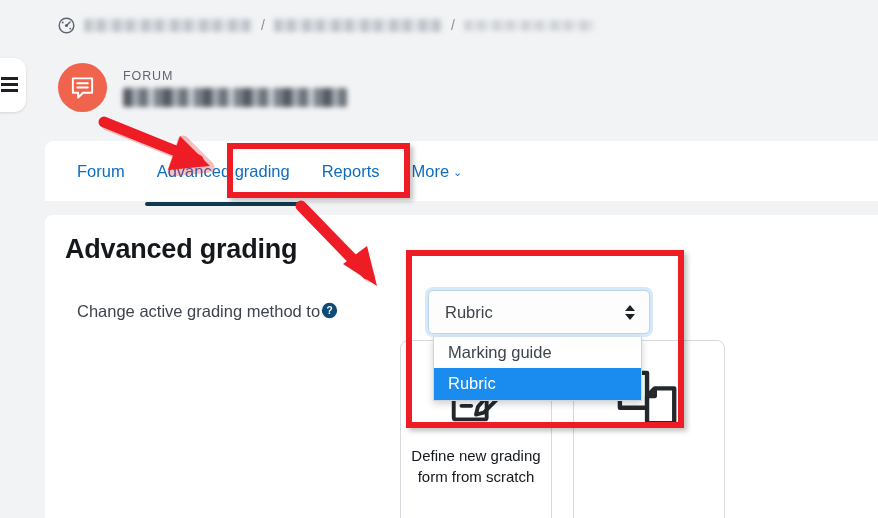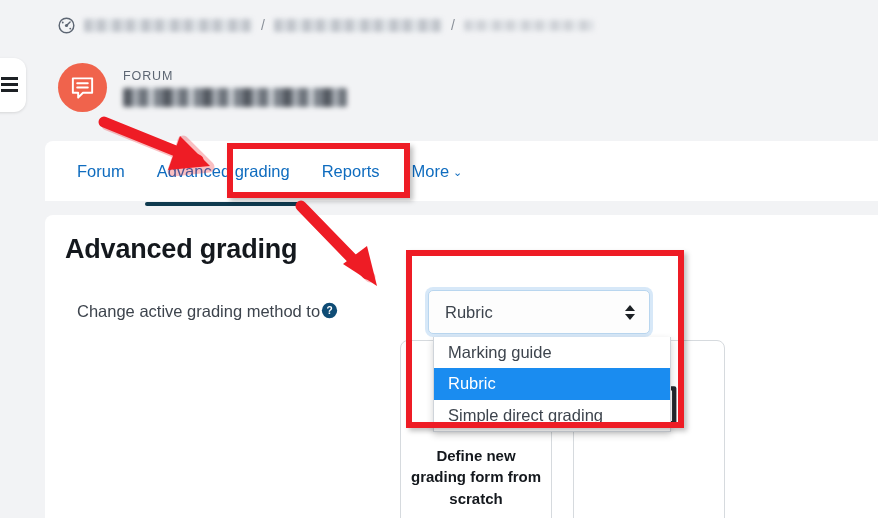--- a/index.html
+++ b/index.html
@@ -218,21 +218,21 @@
     border-left: 5px solid transparent;
     border-right: 5px solid transparent;
   }
   .spin i.up { border-bottom: 6px solid #1d2125; }
   .spin i.dn { border-top: 6px solid #1d2125; }
 
   .options {
     position: absolute;
     left: 5px;
     top: 47px;
-    width: 238px;
+    width: 209px;
     background: #ffffff;
     border: 1px solid #cfd4da;
     border-top: none;
     box-shadow: 0 3px 7px rgba(0,0,0,.18);
   }
   .option {
     font-size: 16.5px;
     color: #3d444d;
     padding: 4px 14px 5px 14px;
     white-space: nowrap;
@@ -267,21 +267,21 @@
   }
   .fcard .ficon {
     height: 74px;
     display: flex;
     align-items: center;
     justify-content: center;
   }
   .fcard .flabel {
     margin-top: 8px;
     font-size: 15px;
-    font-weight: 700;
+    font-weight: 400;
     color: #14181d;
     text-align: center;
     line-height: 1.42;
     padding: 0 10px;
   }
 
   
   .redbox {
     position: absolute;
     border: 6px solid #ee1c25;
@@ -412,21 +412,20 @@
   <div class="select-box">
     <span>Rubric</span>
     <span class="spin">
       <i class="up"></i>
         <i class="dn"></i>
     </span>
   </div>
   <div class="options">
     <div class="option">Marking guide</div>
     <div class="option selected">Rubric</div>
-    <div class="option">Simple direct grading</div>
   </div>
 </div>
 
 <div class="redbox tabbox"></div>
 <div class="redbox selbox"></div>
 
 <svg class="arrow-svg arrow-1" width="140" height="60" viewBox="0 0 140 60">
   <g transform="translate(2,2)">
     <path d="M2 2 L96 40 M78 18 L104 44 L68 48 Z" fill="#ee1c25" stroke="#ee1c25" stroke-width="11" stroke-linejoin="round" stroke-linecap="round" opacity=".28" transform="translate(3,3)"></path>
     <path d="M2 2 L96 40" stroke="#ee1c25" stroke-width="11" stroke-linecap="round" fill="none"></path>

